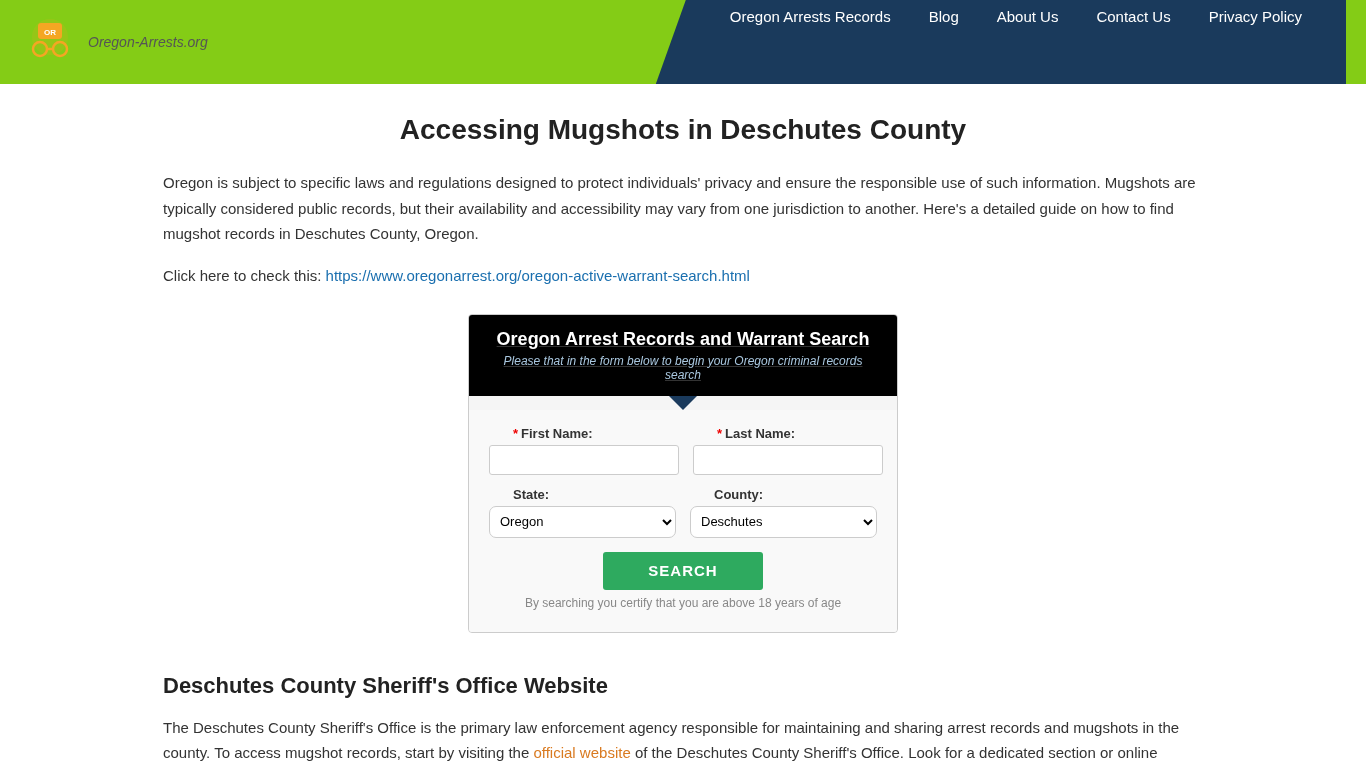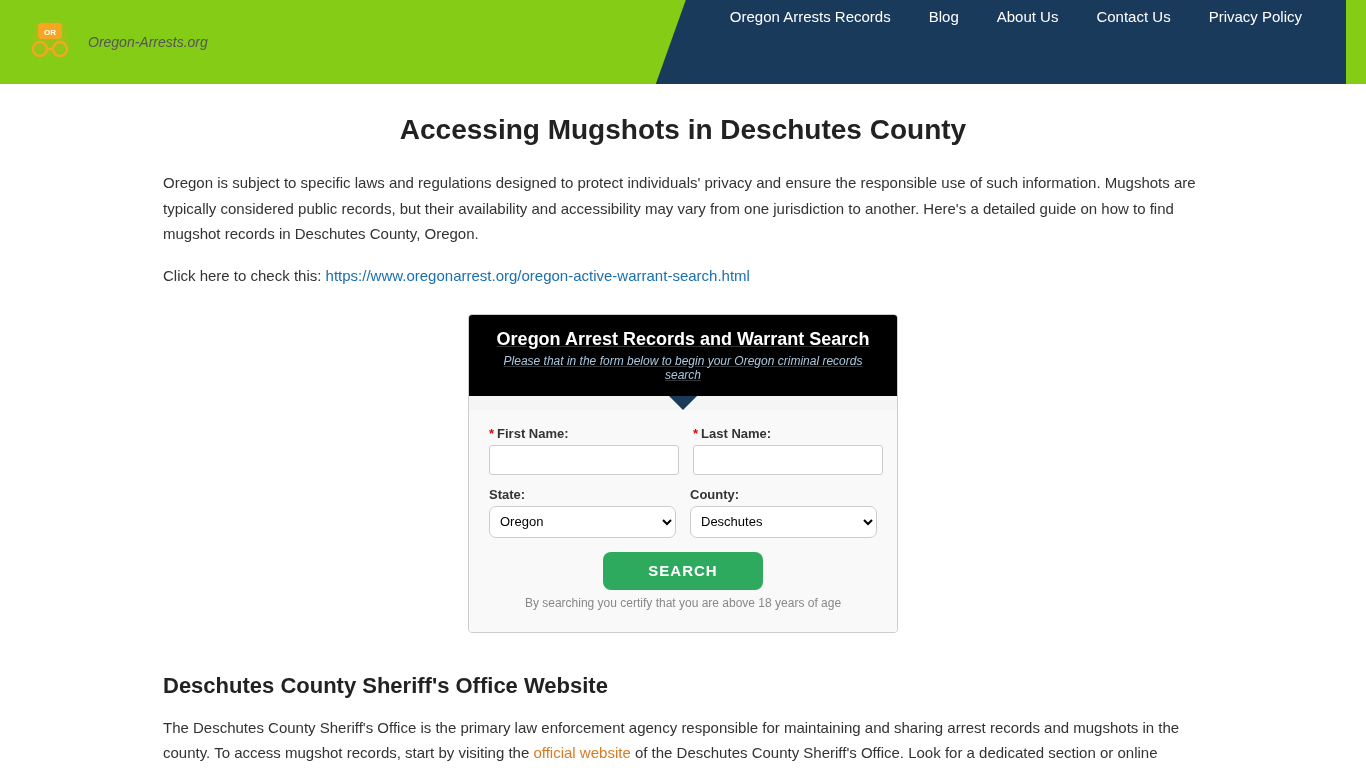--- a/index.html
+++ b/index.html
@@ -127,20 +127,21 @@
     .form-group {
       flex: 1;
       display: flex;
       flex-direction: column;
     }
     .form-label {
       font-size: 13px;
       font-weight: bold;
       margin-bottom: 4px;
       color: #333;
+      margin-left: 24px;
     }
     .form-label .required {
       color: #e00;
       margin-right: 3px;
     }
     .form-input {
       height: 30px;
       border: 1px solid #ccc;
       border-radius: 3px;
       padding: 0 6px;
@@ -156,21 +157,21 @@
       background: #fff;
       appearance: auto;
     }
     .search-btn {
       display: block;
       width: 160px;
       margin: 14px auto 6px auto;
       background: #2eaa5f;
       color: #fff;
       border: none;
-      border-radius: 8px;
+      border-radius: 3px;
       height: 38px;
       font-size: 15px;
       font-weight: bold;
       letter-spacing: 1px;
       cursor: pointer;
     }
     .search-disclaimer {
       text-align: center;
       font-size: 12px;
       color: #888;

